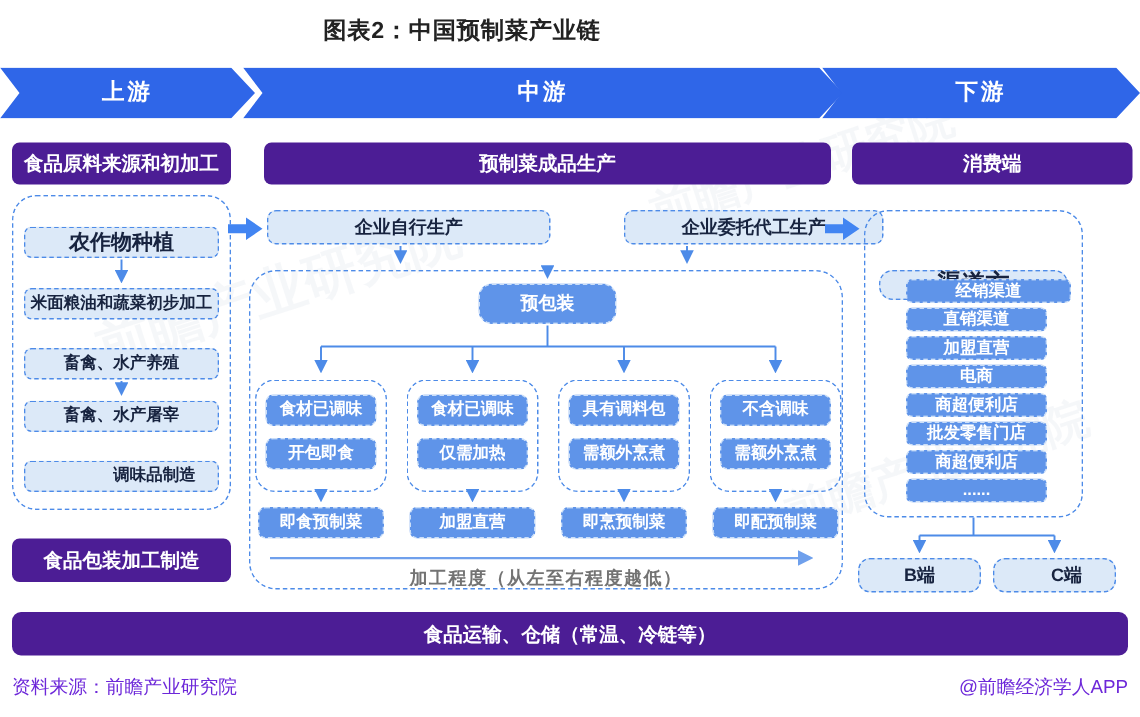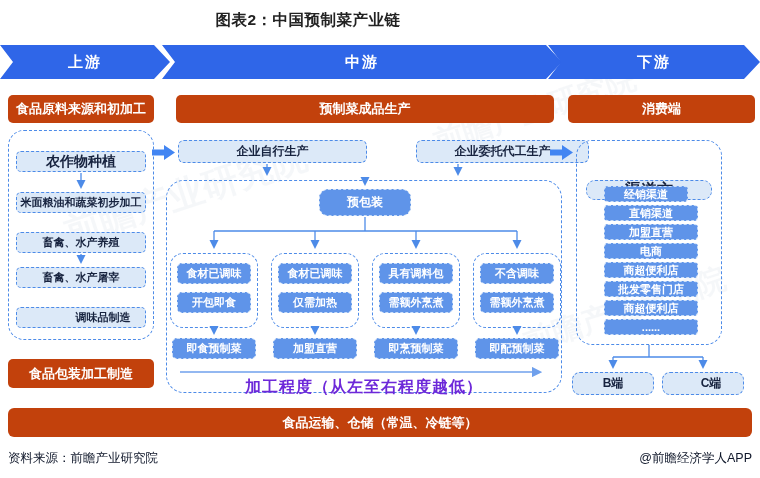--- a/index.html
+++ b/index.html
@@ -9,29 +9,29 @@
   }
   .title{
     position:absolute;top:10px;left:0;width:616px;text-align:center;
     font-size:15.5px;font-weight:bold;color:#222;letter-spacing:.5px;
   }
   
   .seg{position:absolute;top:45px;height:34px;background:#2F66E8;color:#fff;
     font-size:15px;font-weight:bold;text-align:center;line-height:34px;letter-spacing:2px;}
   .seg-notch{clip-path:polygon(0 0,calc(100% - 16px) 0,100% 50%,calc(100% - 16px) 100%,0 100%,13px 50%);}
   
-  .box-solid{position:absolute;background:#c2410c;color:#fff;font-weight:bold;
+  .box-solid{position:absolute;background:#4c1d95;color:#fff;font-weight:bold;
     border-radius:5px;text-align:center;}
   .box-light{position:absolute;background:#DCE9F8;border:1px dashed #4D8BE8;
     color:#17233F;font-weight:bold;text-align:center;border-radius:5px;box-sizing:border-box;}
   .box-med{position:absolute;background:#5F94E9;border:1px dashed #CADEF8;
     color:#fff;font-weight:bold;text-align:center;border-radius:5px;box-sizing:border-box;}
   .dash-wrap{position:absolute;border:1.5px dashed #4D8BE8;box-sizing:border-box;background:transparent;}
-  .axis-label{position:absolute;text-align:center;color:#6d28d9;font-weight:bold;font-size:16px;letter-spacing:1px;}
-  .footer-text{position:absolute;top:450px;font-size:12.5px;color:#0f172a;}
+  .axis-label{position:absolute;text-align:center;color:#737373;font-weight:bold;font-size:12px;letter-spacing:1px;}
+  .footer-text{position:absolute;top:450px;font-size:12.5px;color:#6d28d9;}
   .wm{position:absolute;color:#6E86A8;opacity:0.06;font-weight:bold;
     transform:rotate(-18deg);pointer-events:none;white-space:nowrap;}
   svg.connectors{position:absolute;left:0;top:0;pointer-events:none;}
 </style>
 </head>
 <body>
 
 <div class="stage">
 
   <div class="wm" style="left:60px;top:170px;font-size:36px;">前瞻产业研究院</div>
@@ -94,21 +94,21 @@
   <div class="box-med" style="left:475px;top:338px;width:84px;height:21px;line-height:19px;font-size:11px;">即配预制菜</div>
 
   <div class="axis-label" style="left:166px;top:377px;width:396px;">加工程度（从左至右程度越低）</div>
 
   <div class="box-solid" style="left:568px;top:95px;width:187px;height:28px;line-height:28px;font-size:13px;">消费端</div>
 
   <div class="dash-wrap" style="left:576px;top:140px;width:146px;height:205px;border-radius:16px;"></div>
 
   <div class="box-light" style="left:586px;top:152px;width:126px;height:20px;line-height:18px;font-size:16px;border-radius:9px;margin-top:28px;">渠道方</div>
 
-  <div class="box-med" style="left:604px;top:186px;width:84px;height:16px;line-height:15px;font-size:11px;border-radius:4px;">经销渠道</div>
+  <div class="box-med" style="left:604px;top:186px;width:110px;height:16px;line-height:15px;font-size:11px;border-radius:4px;">经销渠道</div>
   <div class="box-med" style="left:604px;top:205px;width:94px;height:16px;line-height:15px;font-size:11px;border-radius:4px;">直销渠道</div>
   <div class="box-med" style="left:604px;top:224px;width:94px;height:16px;line-height:15px;font-size:11px;border-radius:4px;">加盟直营</div>
   <div class="box-med" style="left:604px;top:243px;width:94px;height:16px;line-height:15px;font-size:11px;border-radius:4px;">电商</div>
   <div class="box-med" style="left:604px;top:262px;width:94px;height:16px;line-height:15px;font-size:11px;border-radius:4px;">商超便利店</div>
   <div class="box-med" style="left:604px;top:281px;width:94px;height:16px;line-height:15px;font-size:11px;border-radius:4px;">批发零售门店</div>
   <div class="box-med" style="left:604px;top:300px;width:94px;height:16px;line-height:15px;font-size:11px;border-radius:4px;">商超便利店</div>
   <div class="box-med" style="left:604px;top:319px;width:94px;height:16px;line-height:15px;font-size:11px;border-radius:4px;">......</div>
 
   <div class="box-light" style="left:572px;top:372px;width:82px;height:23px;line-height:21px;font-size:12px;border-radius:8px;">B端</div>
   <div class="box-light" style="left:662px;top:372px;width:82px;height:23px;line-height:21px;font-size:12px;border-radius:8px;padding-left:16px;">C端</div>

